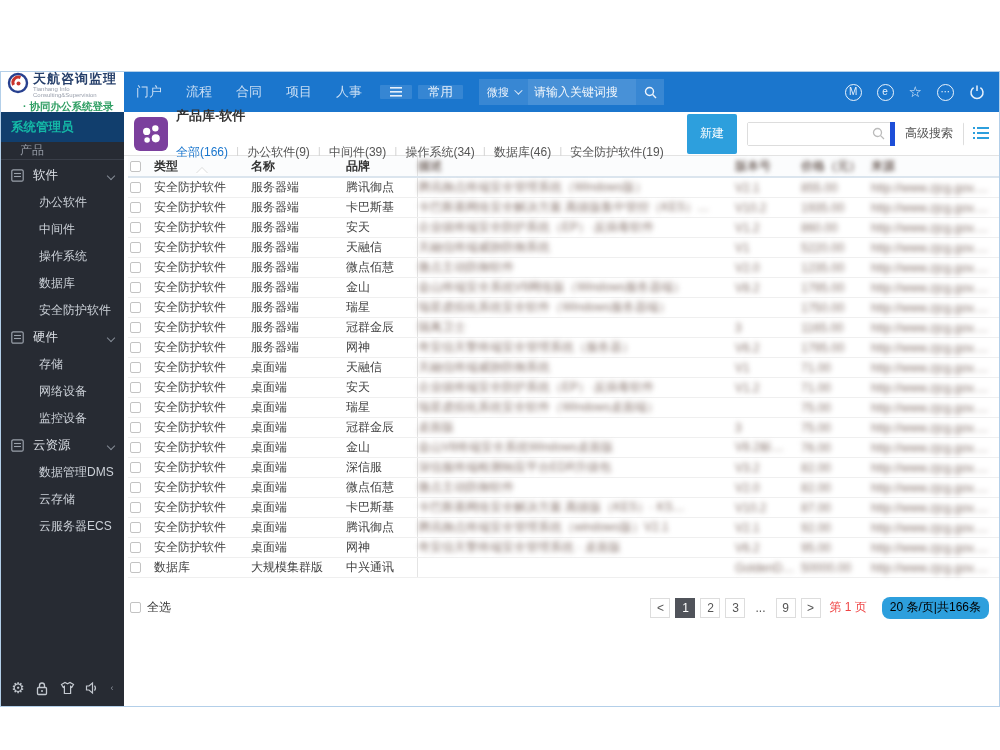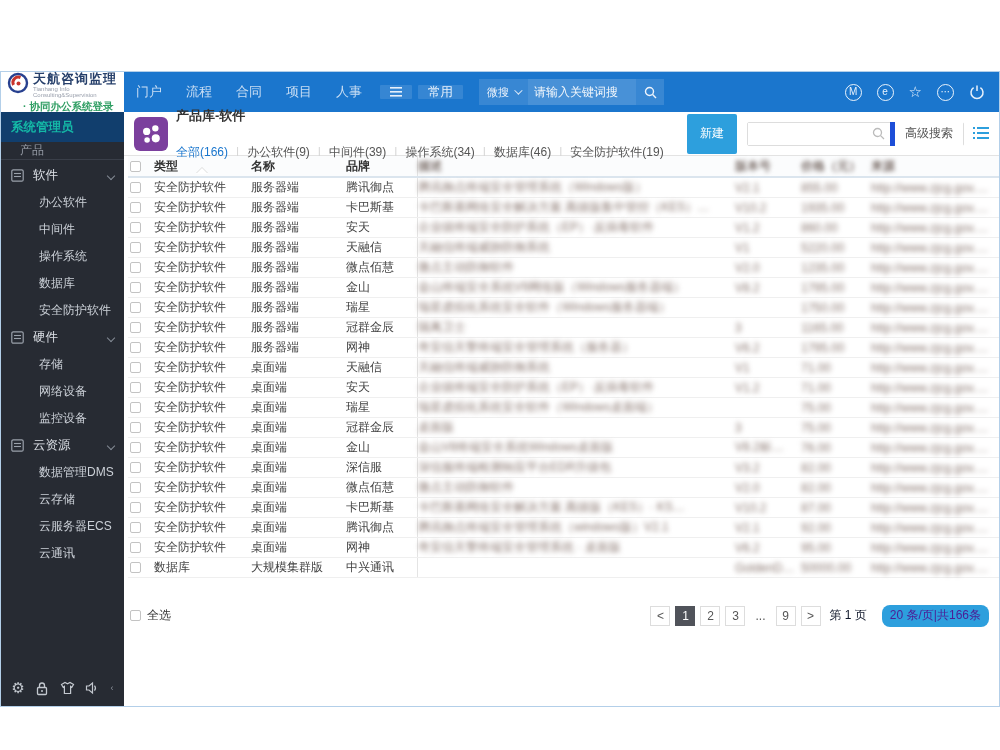--- a/index.html
+++ b/index.html
@@ -95,22 +95,22 @@
   .blur-h { filter:blur(2.3px); color:#7d706b; }
 
   
   .tbl-footer { display:flex; align-items:center; margin-top:13px; padding:0 10px 0 6px; }
   .select-all { display:flex; align-items:center; gap:6px; font-size:12px; color:#333; }
   .pager { margin-left:auto; display:flex; align-items:center; gap:5px; font-size:12px; color:#555; }
   .pg-btn { min-width:20px; height:20px; padding:0 5px; border:1px solid #ddd; background:#fff;
             display:flex; align-items:center; justify-content:center; cursor:pointer; color:#555; font-family:inherit; font-size:12px; }
   .pg-btn.active { background:#50535a; color:#fff; border-color:#50535a; }
   .pg-ellipsis { border:none; background:transparent; cursor:default; }
-  .pg-label { margin:16px 4px; color:#0f172a; }
-  .pg-info { background:#2d9fdd; color:#4c1d95; height:22px; display:flex; align-items:center;
+  .pg-label { margin:8px 4px; color:#ef4444; }
+  .pg-info { background:#2d9fdd; color:#000000; height:22px; display:flex; align-items:center;
              padding:0 8px; margin-left:6px; font-size:12px;border-radius:8px; }
 </style>
 </head>
 <body>
 
 <div class="page">
   <div class="app">
 
     <div class="topbar">
       <div class="logo-block">
@@ -218,21 +218,20 @@
                   <line x1="3" y1="4.5" x2="10" y2="4.5" stroke="#9aa1ab" stroke-width="1.1"></line>
                   <line x1="3" y1="7.5" x2="10" y2="7.5" stroke="#9aa1ab" stroke-width="1.1"></line>
                 </svg>
               </span>
               <span>云资源</span>
               <span class="g-chev"></span>
             </div>
             <div class="menu-item">数据管理DMS</div>
             <div class="menu-item">云存储</div>
             <div class="menu-item">云服务器ECS</div>
-            <div class="menu-item">云通讯</div>
           </div>
         <div class="sb-footer">
           <span style="font-size:15px;">⚙</span>
           <span>
             <svg width="14" height="15" viewBox="0 0 14 15">
               <rect x="2.5" y="6.5" width="9" height="7" rx="1" fill="none" stroke="#c3c8cf" stroke-width="1.3"></rect>
               <path d="M4.5 6.5 V4.5 a2.5 2.5 0 0 1 5 0 V6.5" fill="none" stroke="#c3c8cf" stroke-width="1.3"></path>
               <circle cx="7" cy="10" r="1" fill="#c3c8cf"></circle>
             </svg>
           </span>

